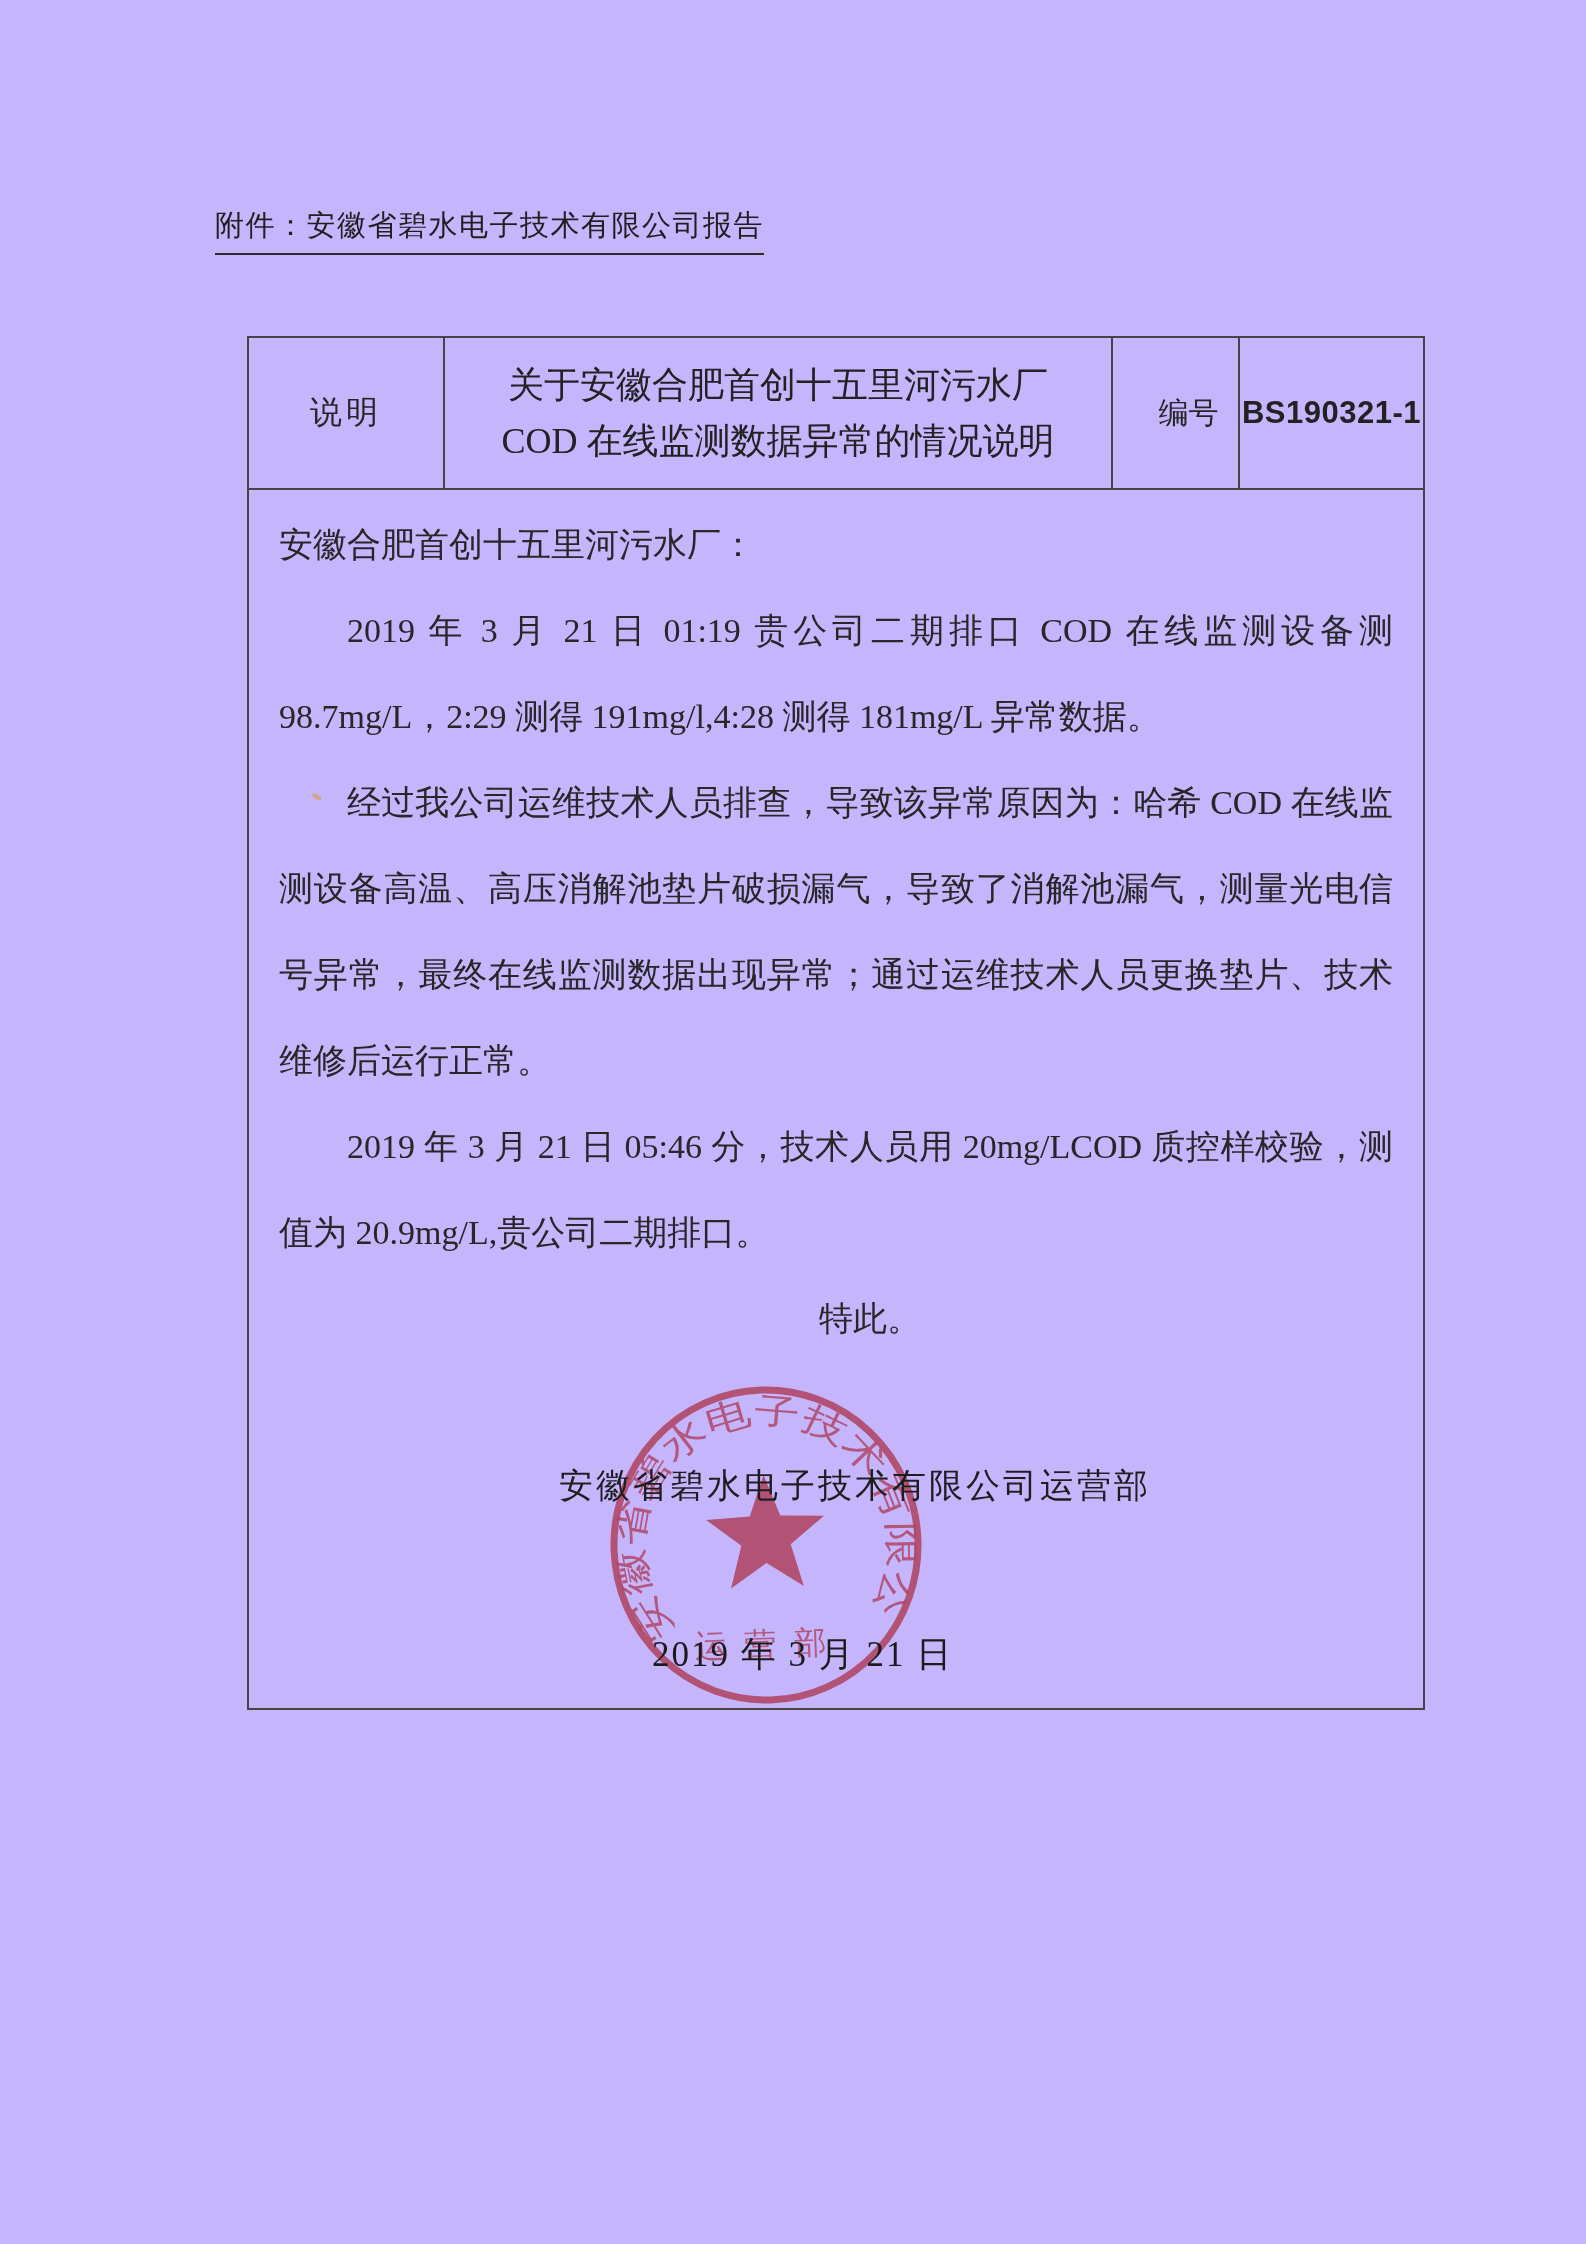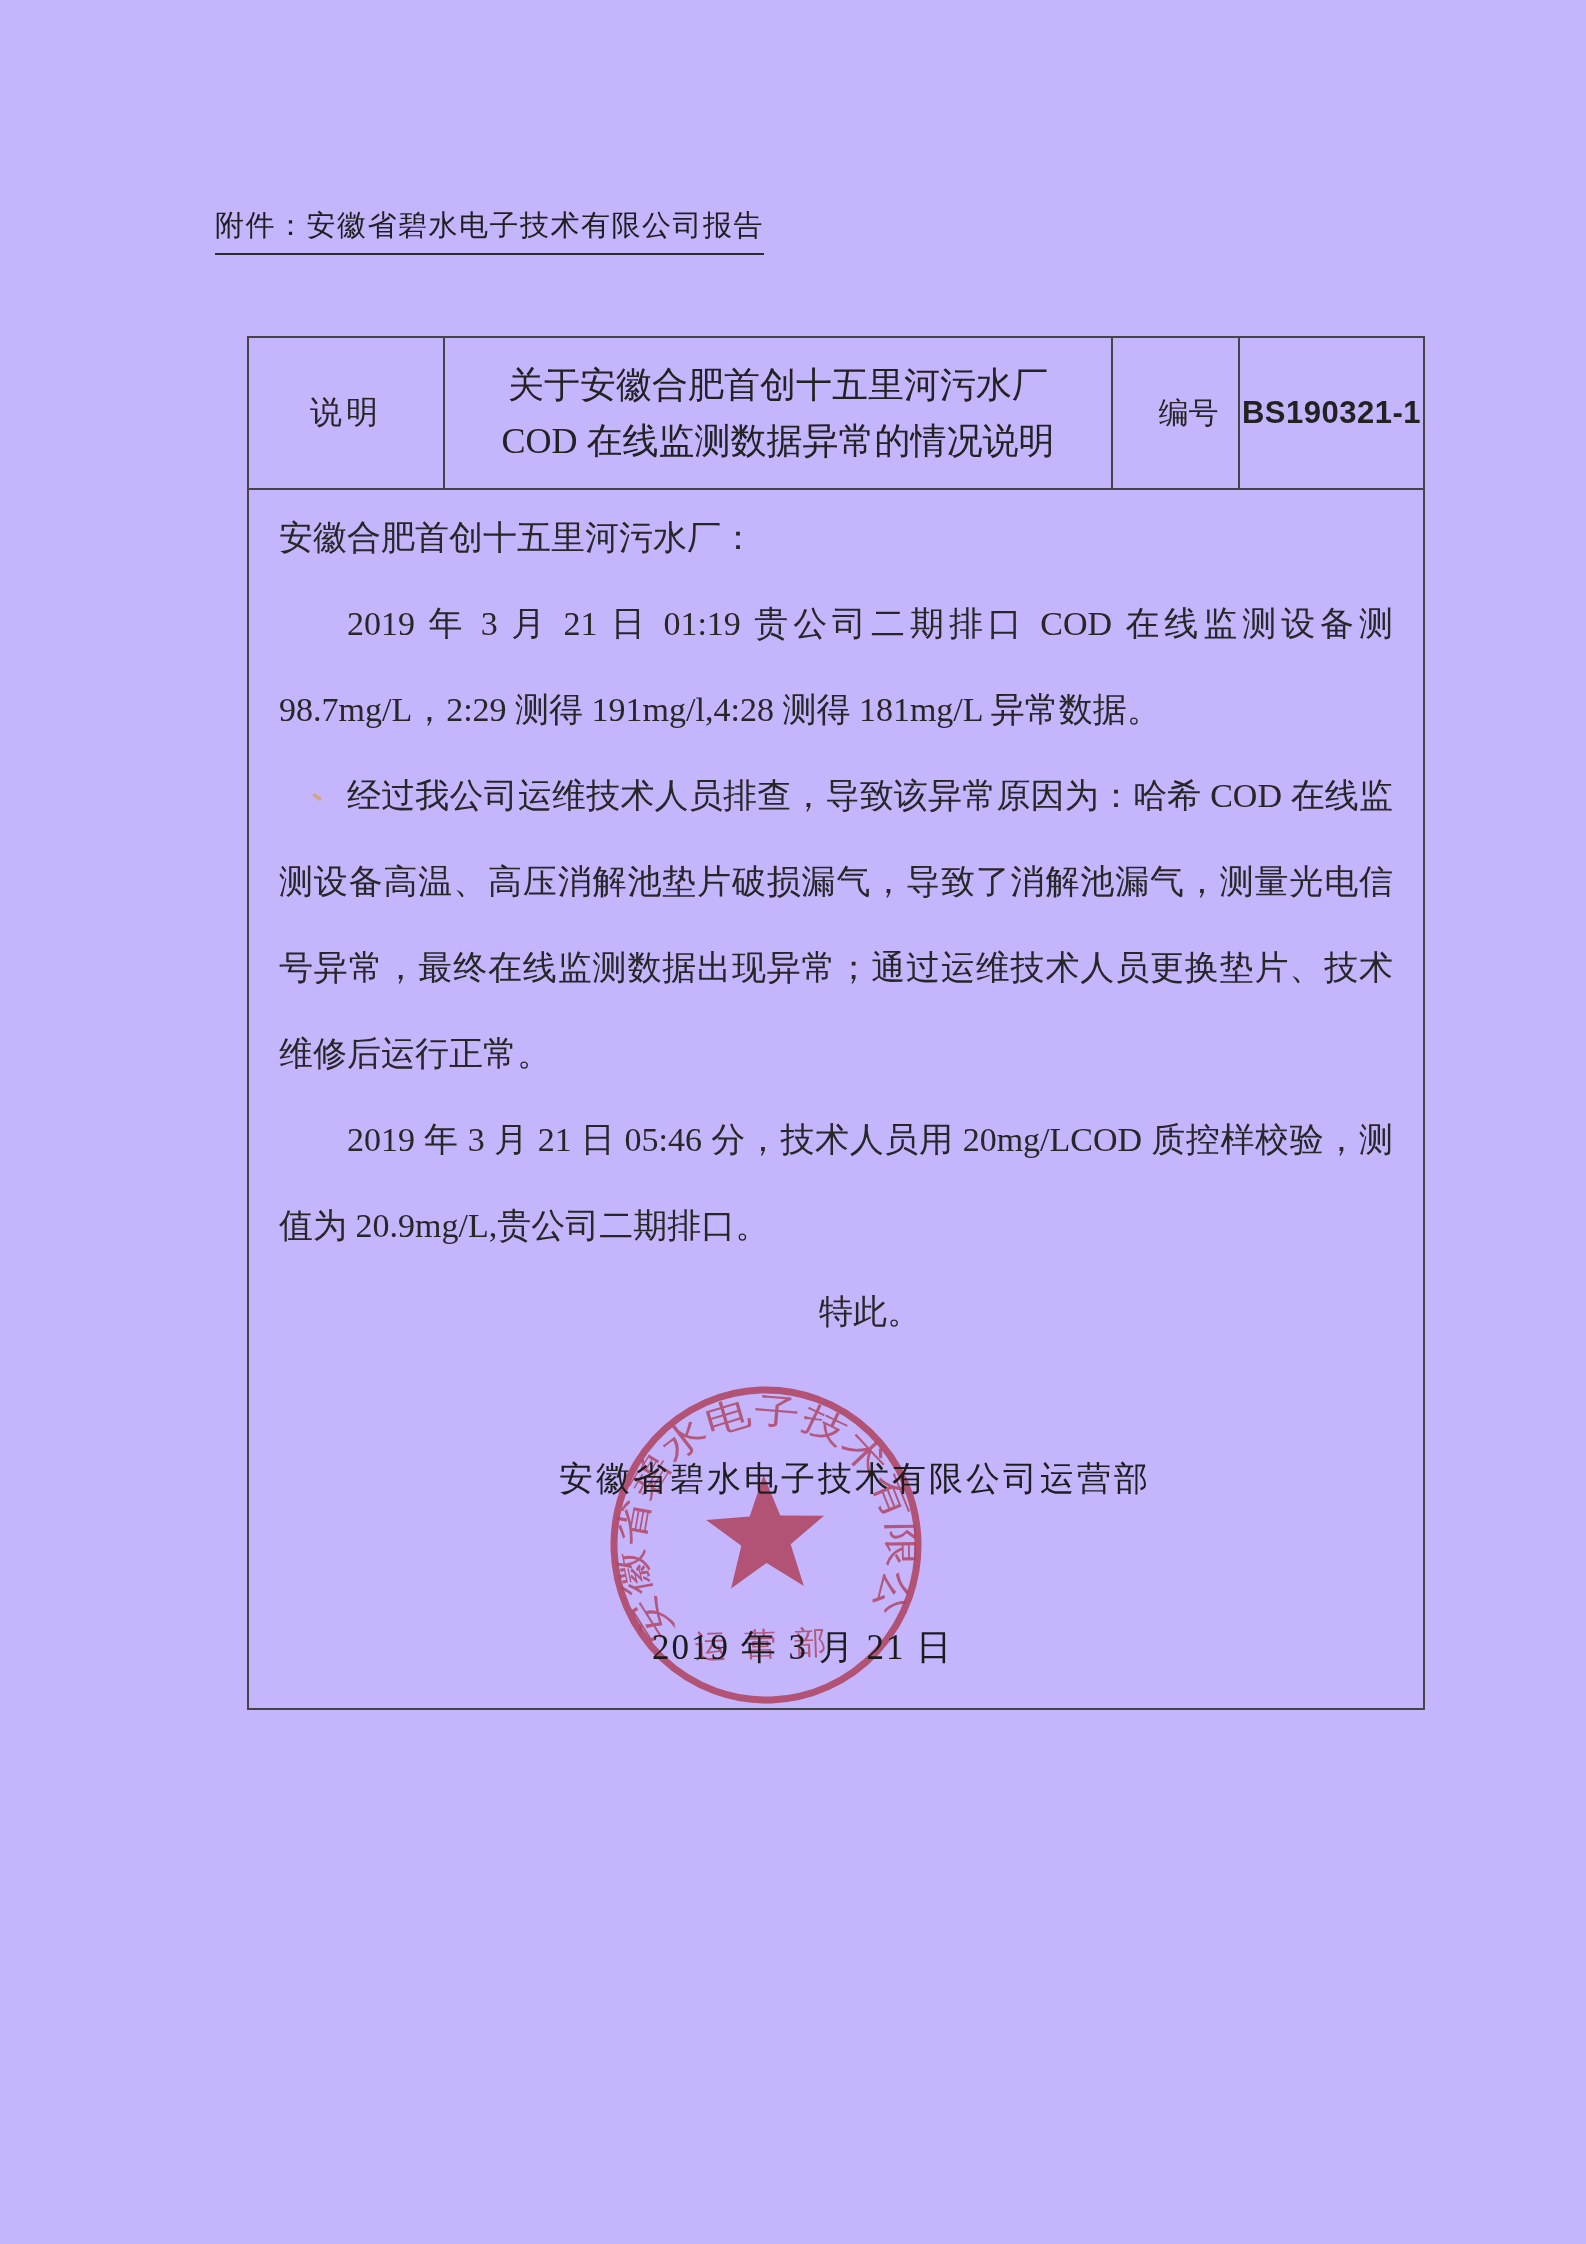--- a/index.html
+++ b/index.html
@@ -66,21 +66,21 @@
     line-height: 56px;
     text-align: justify;
     text-align-last: justify;
     color: #222;
     white-space: nowrap0;
   }
 
   
   .table-body {
     position: relative;
-    padding: 5px 30px 0 30px;
+    padding: 12px 30px 0 30px;
     box-sizing: border-box;
   }
   .body-line {
     font-size: 34px;
     height: 86px;
     line-height: 86px;
     color: #272727;
     white-space: nowrap;
   }
   .body-line.fill {

